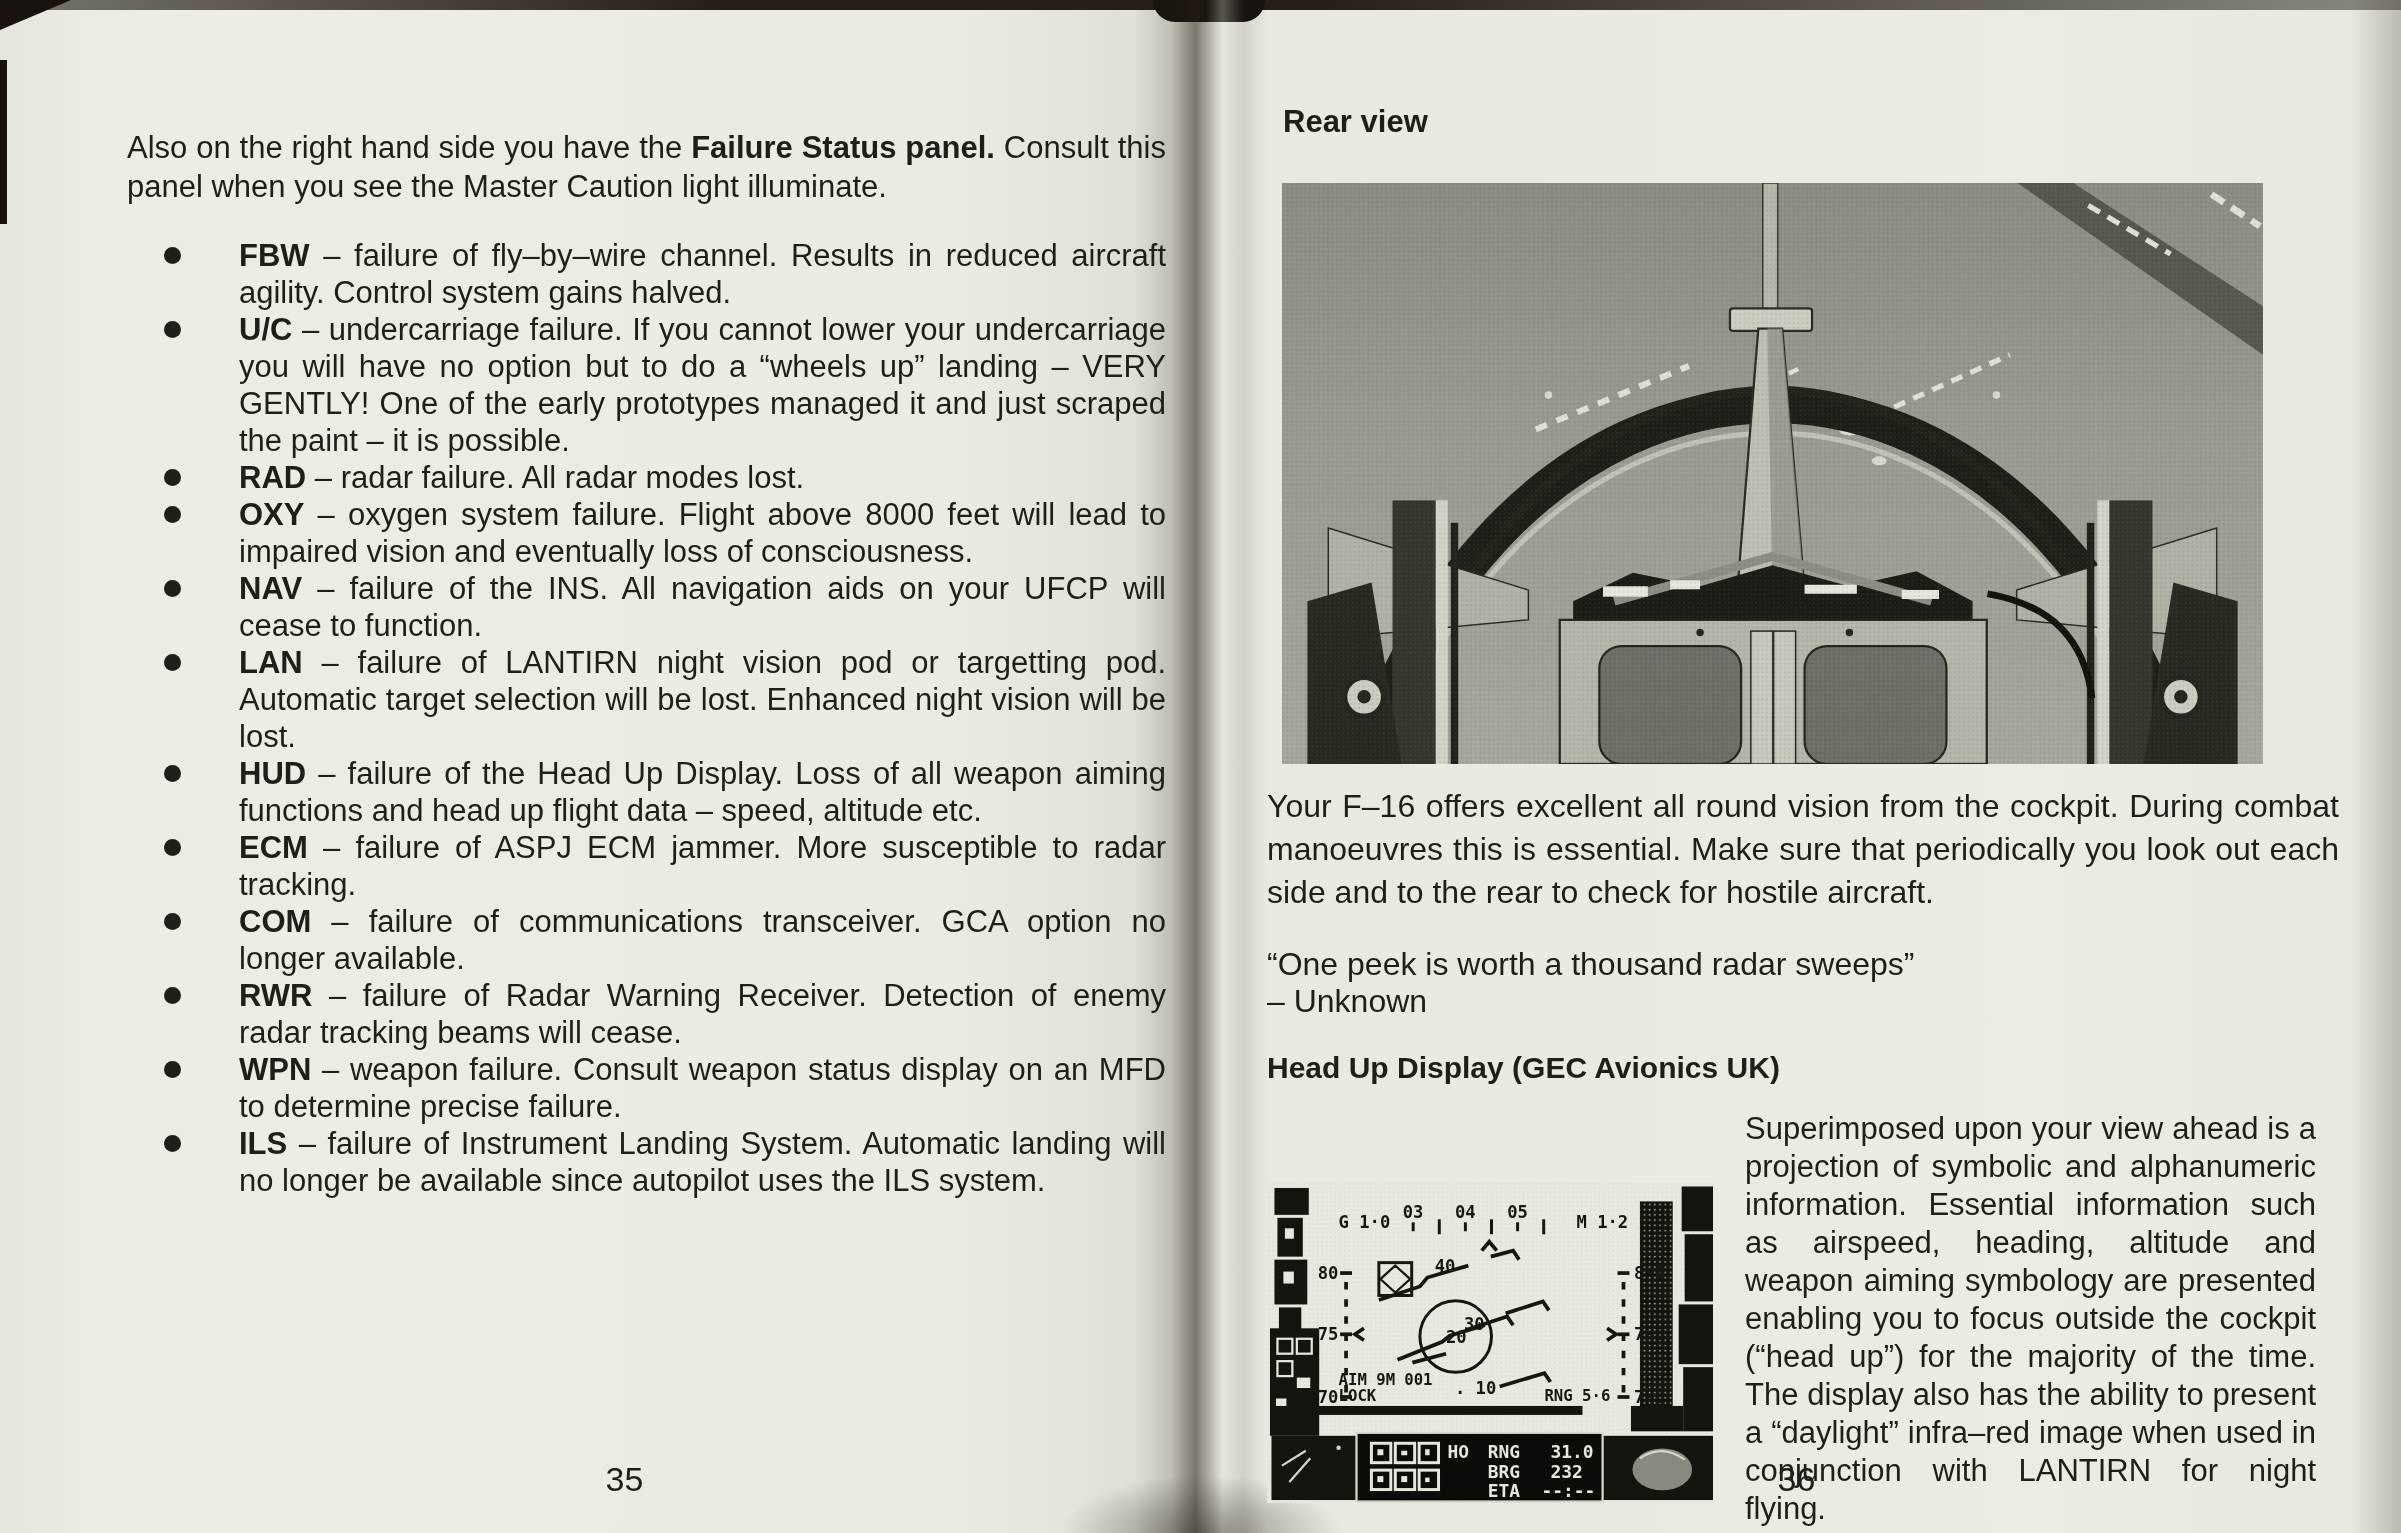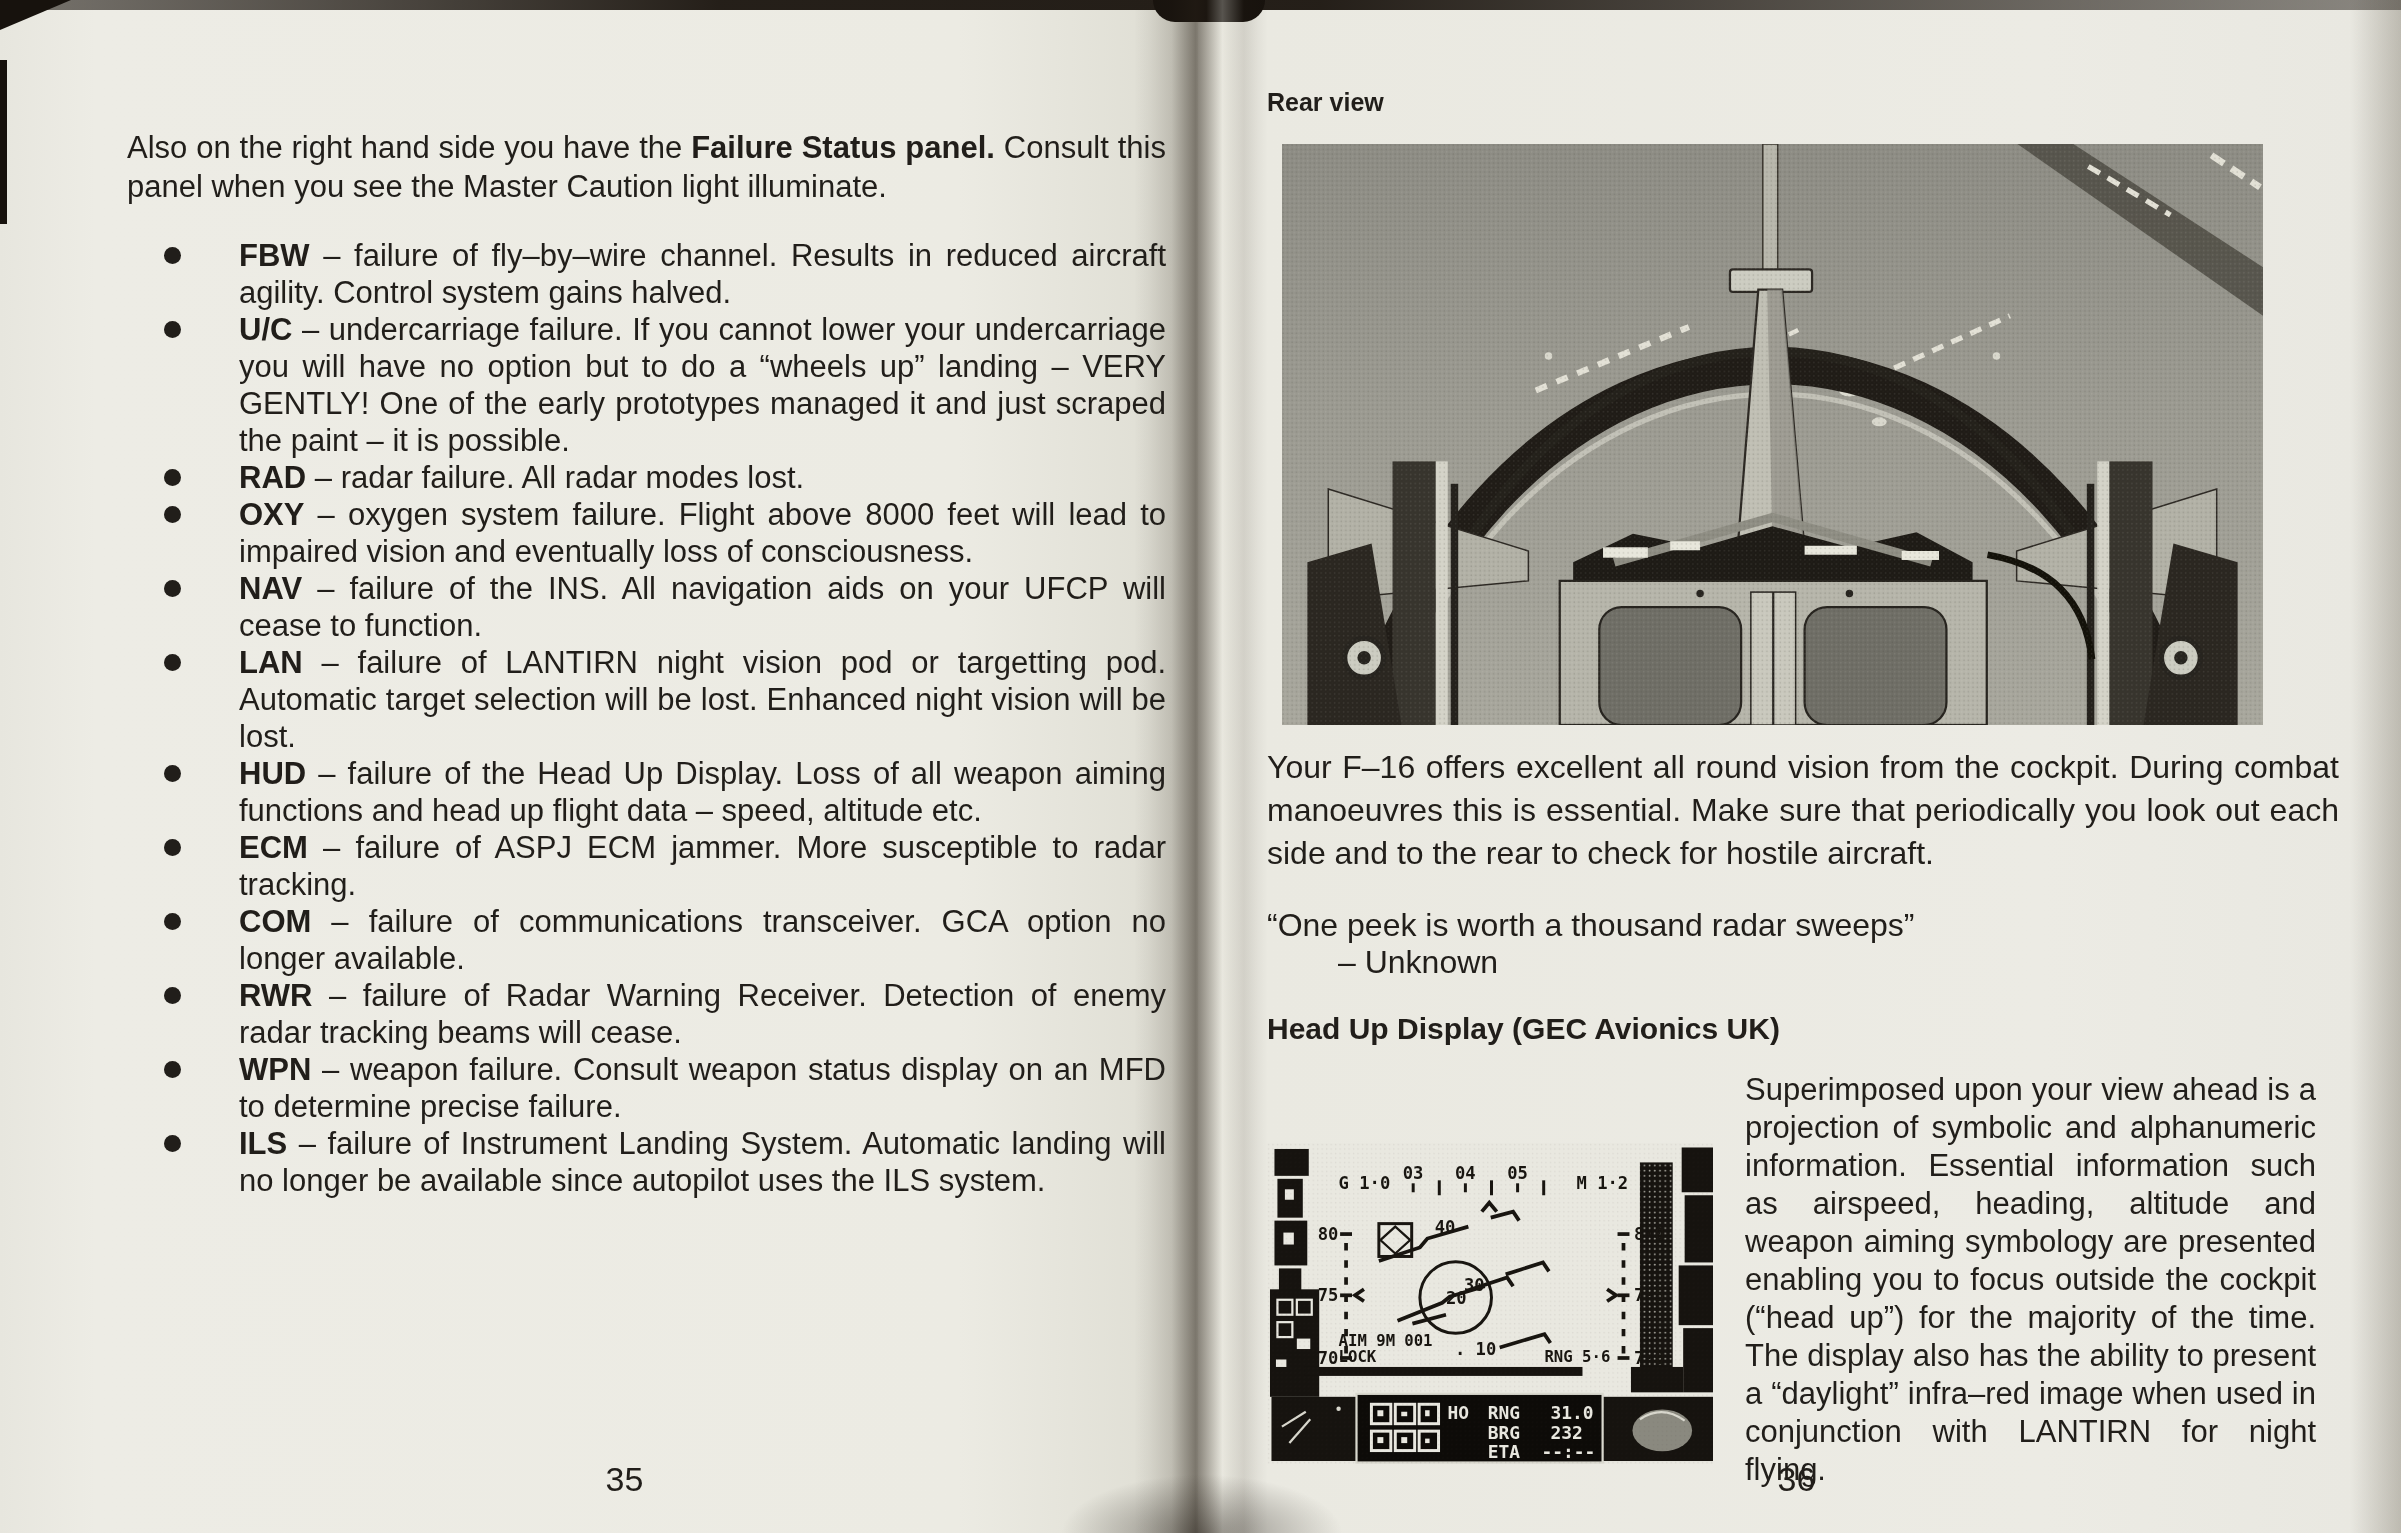--- a/index.html
+++ b/index.html
@@ -36,25 +36,25 @@
   .fail-item { position:relative; padding-left:112px; text-align:justify; }
   .fail-item .bullet { position:absolute; left:37px; top:10.4px; width:17px; height:17px; border-radius:50%; background:#211e1a; }
   .fail-item b { font-weight:bold; }
 
   .pgnum { position:absolute; width:67px; text-align:center; font-size:34px; color:#211e1a; }
   .pgnum-left { left:591px; top:1460px; }
   .pgnum-right { left:1763px; top:1460px; }
 
   
   .right-content { position:absolute; left:1267px; top:88px; width:1072px; }
-  .rear-head { font-size:25px; font-weight:bold; margin:0; }
+  .rear-head { font-size:31px; font-weight:bold; margin:16px; }
   .rear-figure { margin:27px 0 0 15px; width:981px; height:581px; }
   .rear-para { margin-top:18px; font-size:32px; line-height:43px; text-align:justify; }
   .quote-row { margin-top:22.4px; font-size:32px; display:flex;flex-direction:column; }
-  .quote-attr { margin-left:71px; }
+  .quote-attr { }
   .hud-head { margin-top:31px; font-size:30px; }
   .hud-head b { font-weight:bold; }
   .hud-columns { display:flex; margin-top:9px; }
   .col-fig { width:478px; flex:0 0 auto; }
   .hud-figure { margin-top:72px; width:446px; height:321px; }
   .col-text { width:571px; margin-left:23px; font-size:31px; line-height:38px; text-align:justify; }
 </style>
 </head>
 <body>
 

